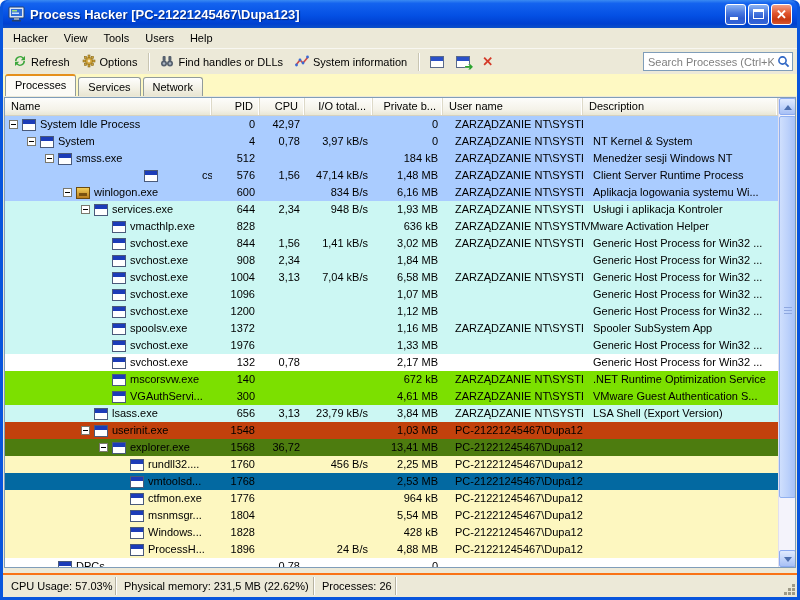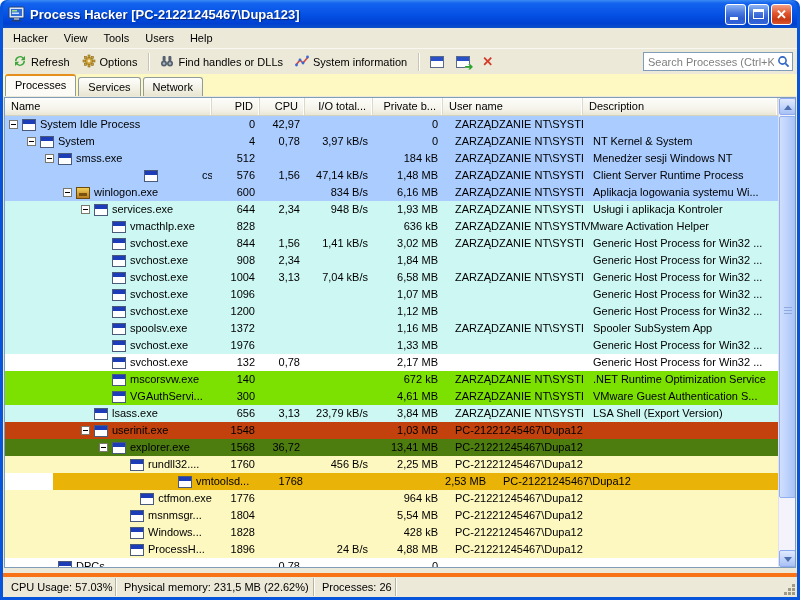--- a/index.html
+++ b/index.html
@@ -81,21 +81,21 @@
   .sbtn::before { content:""; position:absolute; left:4px; border-left:4px solid transparent; border-right:4px solid transparent; }
   .sbtn.up::before { top:6px; border-bottom:5px solid #4d6fae; }
   .sbtn.down::before { top:6px; border-top:5px solid #4d6fae; }
   .sthumb { position:absolute; left:0; top:18px; width:17px; height:382px; border:1px solid #90b0f0; border-radius:2px;
     background:linear-gradient(90deg,#cfdffd 0%,#bdd2fb 50%,#a8c2f8 100%); }
   .sthumb::after { content:""; position:absolute; left:4px; top:50%; width:8px; height:7px;
     background:repeating-linear-gradient(180deg,#8fa8e0 0 1px,transparent 1px 3px); }
 
   
   .statusbar { height:24px; flex:0 0 24px; background:#ece9d8; display:flex; align-items:center;
-    border-top:4px solid #f97316; position:relative; }
+    border-top:2px solid #f97316; position:relative; }
   .spanel { padding:0 8px; height:18px; line-height:18px; border-right:1px solid #b6b2a0; box-shadow:1px 0 0 #fff; white-space:nowrap; }
   .spanel.p1 { width:113px; } .spanel.p2 { width:198px; } .spanel.p3 { width:82px; }
   .grip { position:absolute; right:2px; bottom:2px; width:3px; height:3px; background:#9d9a88;
     box-shadow:-4px 0 0 #9d9a88, 0 -4px 0 #9d9a88, -8px 0 0 #9d9a88, 0 -8px 0 #9d9a88, -4px -4px 0 #9d9a88; }
 </style>
 </head>
 <body>
 
 <div class="window">
 
@@ -488,35 +488,35 @@
               <span class="proc-icon"></span>
               <span>rundll32....</span>
             </div>
             <div class="pcell r" style="width: 48px;">1760</div>
             <div class="pcell r" style="width: 45px;"></div>
             <div class="pcell r" style="width: 68px;">456 B/s</div>
             <div class="pcell r" style="width: 70px;">2,25 MB</div>
             <div class="pcell" style="width: 140px; padding-left: 12px;">PC-21221245467\Dupa123</div>
             <div class="pcell" style="width: auto; flex: 1 1 auto; padding-left: 10px;"></div>
           </div>
-          <div class="prow" style="background: #eab308; margin-left: 48px;">
+          <div class="prow" style="background: #0369a1;">
             <div class="pcell name-cell" style="width: 207px; padding-left: 112px;">
               <span class="exp-spacer"></span>
               <span class="proc-icon"></span>
               <span>vmtoolsd...</span>
             </div>
             <div class="pcell r" style="width: 48px;">1768</div>
             <div class="pcell r" style="width: 45px;"></div>
             <div class="pcell r" style="width: 68px;"></div>
             <div class="pcell r" style="width: 70px;">2,53 MB</div>
             <div class="pcell" style="width: 140px; padding-left: 12px;">PC-21221245467\Dupa123</div>
             <div class="pcell" style="width: auto; flex: 1 1 auto; padding-left: 10px;"></div>
           </div>
           <div class="prow" style="background: rgb(253, 247, 192);">
-            <div class="pcell name-cell" style="width: 207px;  justify-content: flex-end;">
+            <div class="pcell name-cell" style="width: 207px; padding-left: 112px;">
               <span class="exp-spacer"></span>
               <span class="proc-icon"></span>
               <span>ctfmon.exe</span>
             </div>
             <div class="pcell r" style="width: 48px;">1776</div>
             <div class="pcell r" style="width: 45px;"></div>
             <div class="pcell r" style="width: 68px;"></div>
             <div class="pcell r" style="width: 70px;">964 kB</div>
             <div class="pcell" style="width: 140px; padding-left: 12px;">PC-21221245467\Dupa123</div>
             <div class="pcell" style="width: auto; flex: 1 1 auto; padding-left: 10px;"></div>

